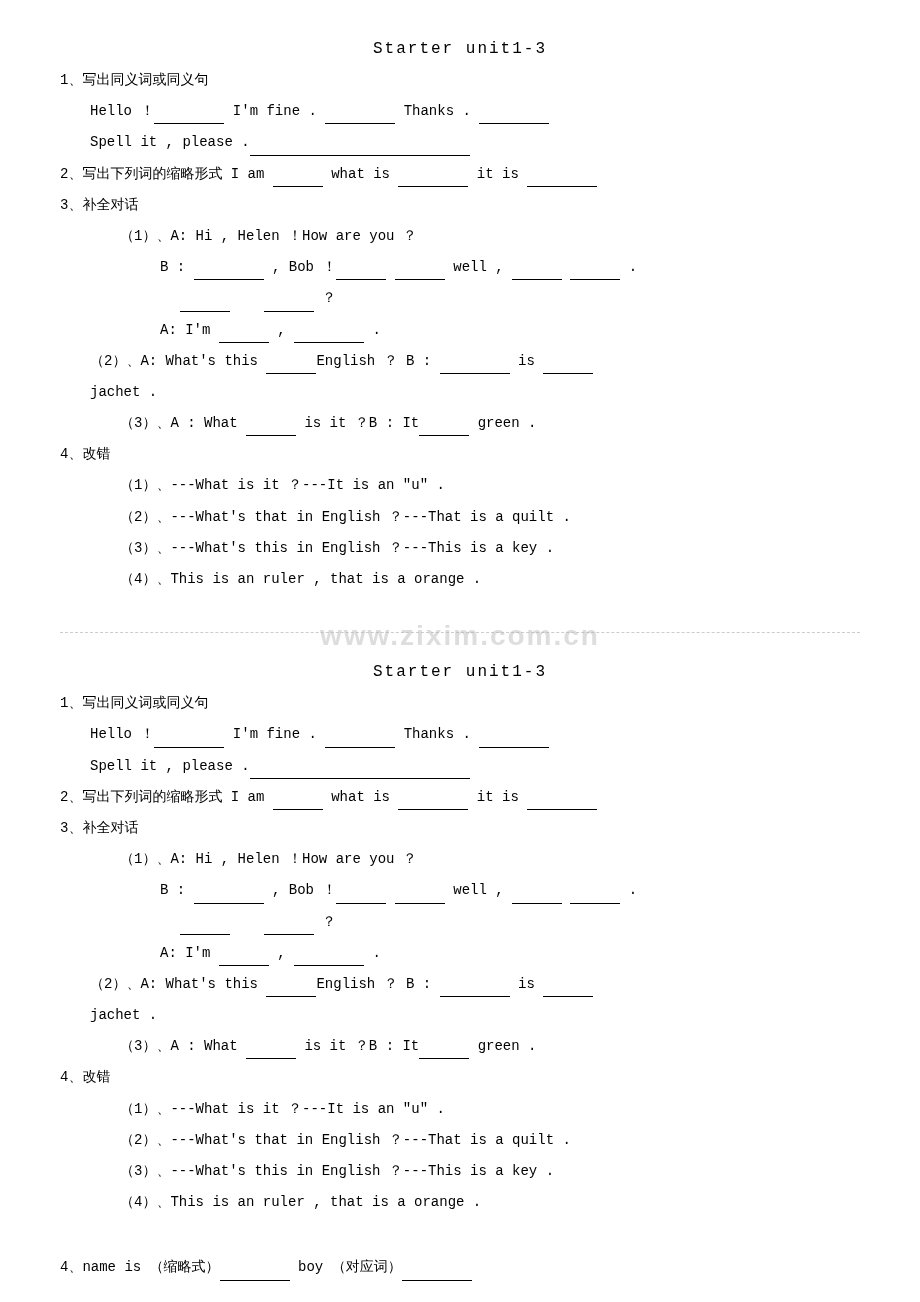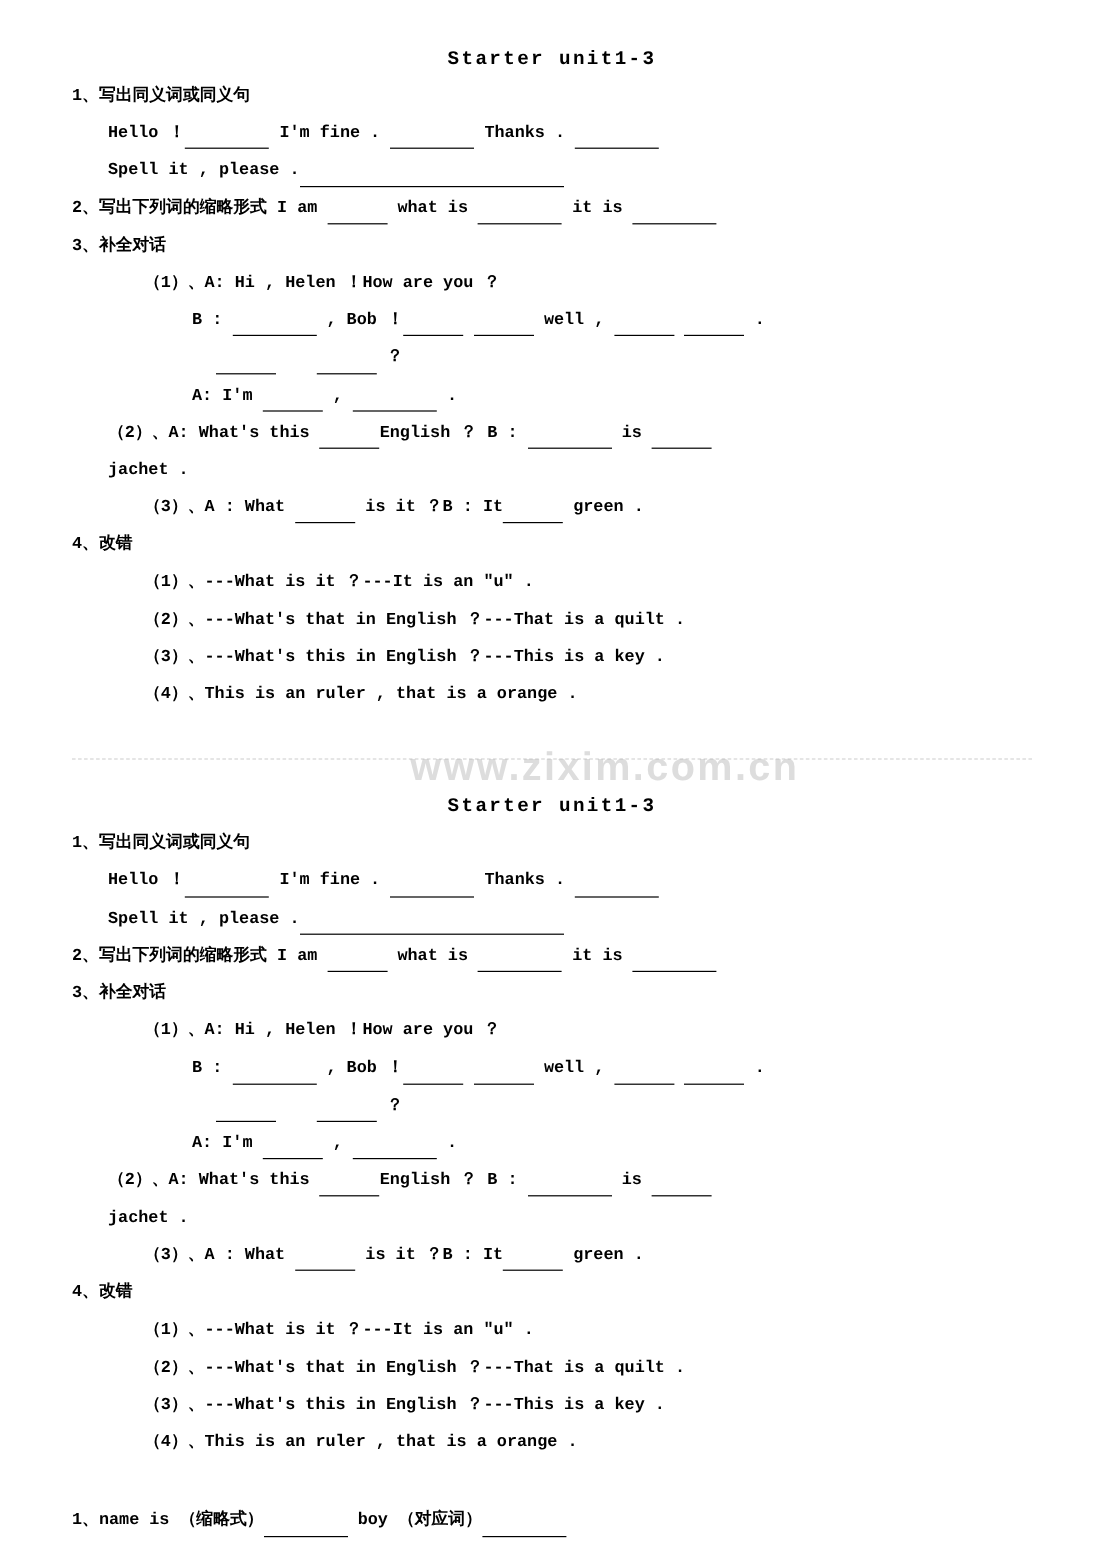--- a/index.html
+++ b/index.html
@@ -16,28 +16,27 @@
       min-height: 1302px;
       padding: 40px 60px;
       position: relative;
     }
     .section {
       margin-bottom: 40px;
     }
     .section-title {
       text-align: center;
       font-size: 16px;
-      font-weight: bold;
+      font-weight: normal;
       margin-bottom: 10px;
       letter-spacing: 2px;
     }
     .question-block {
       margin-bottom: 6px;
       line-height: 1.8;
-      font-weight: bold;
     }
     .indent1 {
       margin-left: 30px;
     }
     .indent2 {
       margin-left: 60px;
     }
     .indent3 {
       margin-left: 100px;
     }
@@ -60,30 +59,29 @@
       border-bottom: 1px solid #000;
       min-width: 50px;
       vertical-align: bottom;
       height: 16px;
     }
     .watermark {
       position: absolute;
       top: 620px;
       left: 50%;
       transform: translateX(-50%);
-      font-size: 33px;
+      font-size: 28px;
       color: rgba(180,180,180,0.45);
       font-family: Arial, sans-serif;
       font-weight: bold;
       letter-spacing: 2px;
       white-space: nowrap;
       pointer-events: none;
       user-select: none;
       z-index: 10;
-      margin-left: 44px;
     }
     .divider {
       border: none;
       border-top: 1px dashed #ccc;
       margin: 30px 0;
     }
     p {
       line-height: 1.9;
       margin-bottom: 2px;
     }
@@ -208,15 +206,15 @@
   <p class="question-block indent2">
     <span>（3）、---What's this in English ？---This is a key .</span>
   </p>
   <p class="question-block indent2">
     <span>（4）、This is an ruler , that is a orange .</span>
   </p>
 </div>
 
 <div class="section">
   <p class="question-block">
-    <span>1、name is （缩略式）</span><span class="underline"></span><span> boy （对应词）</span><span class="underline"></span>
+    <span>4、name is （缩略式）</span><span class="underline"></span><span> boy （对应词）</span><span class="underline"></span>
   </p>
 </div>
 
 </body></html>

